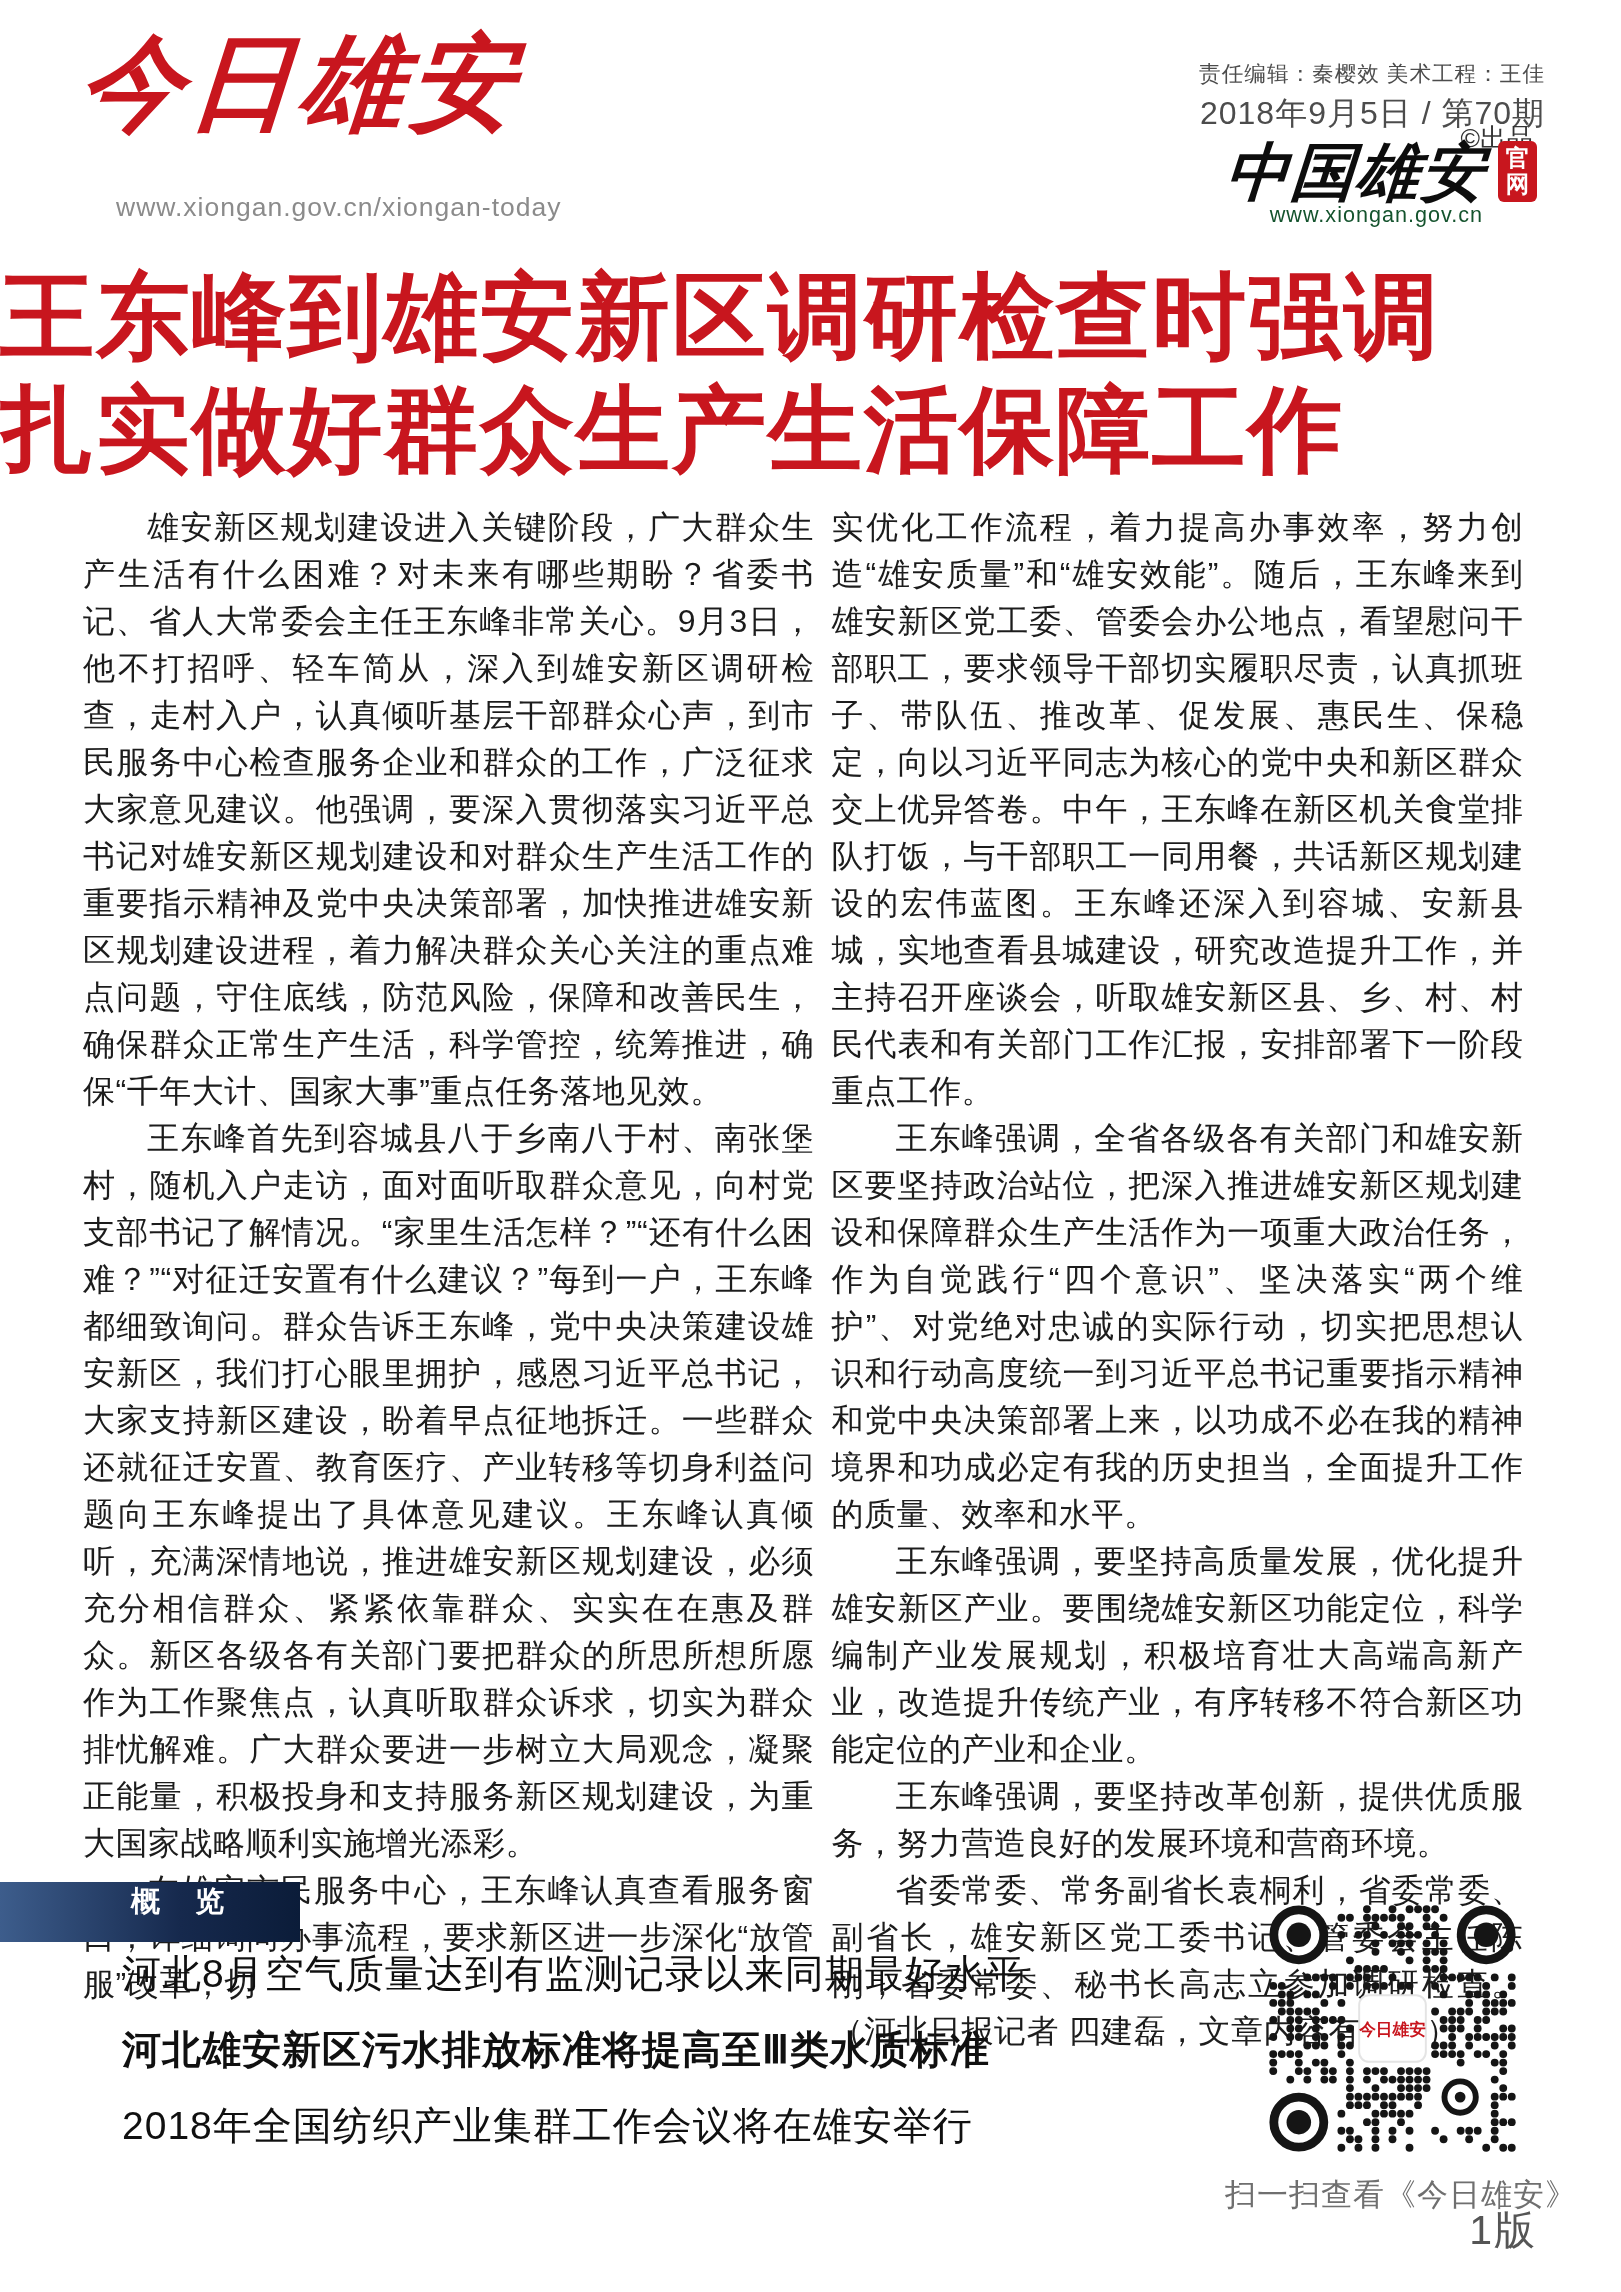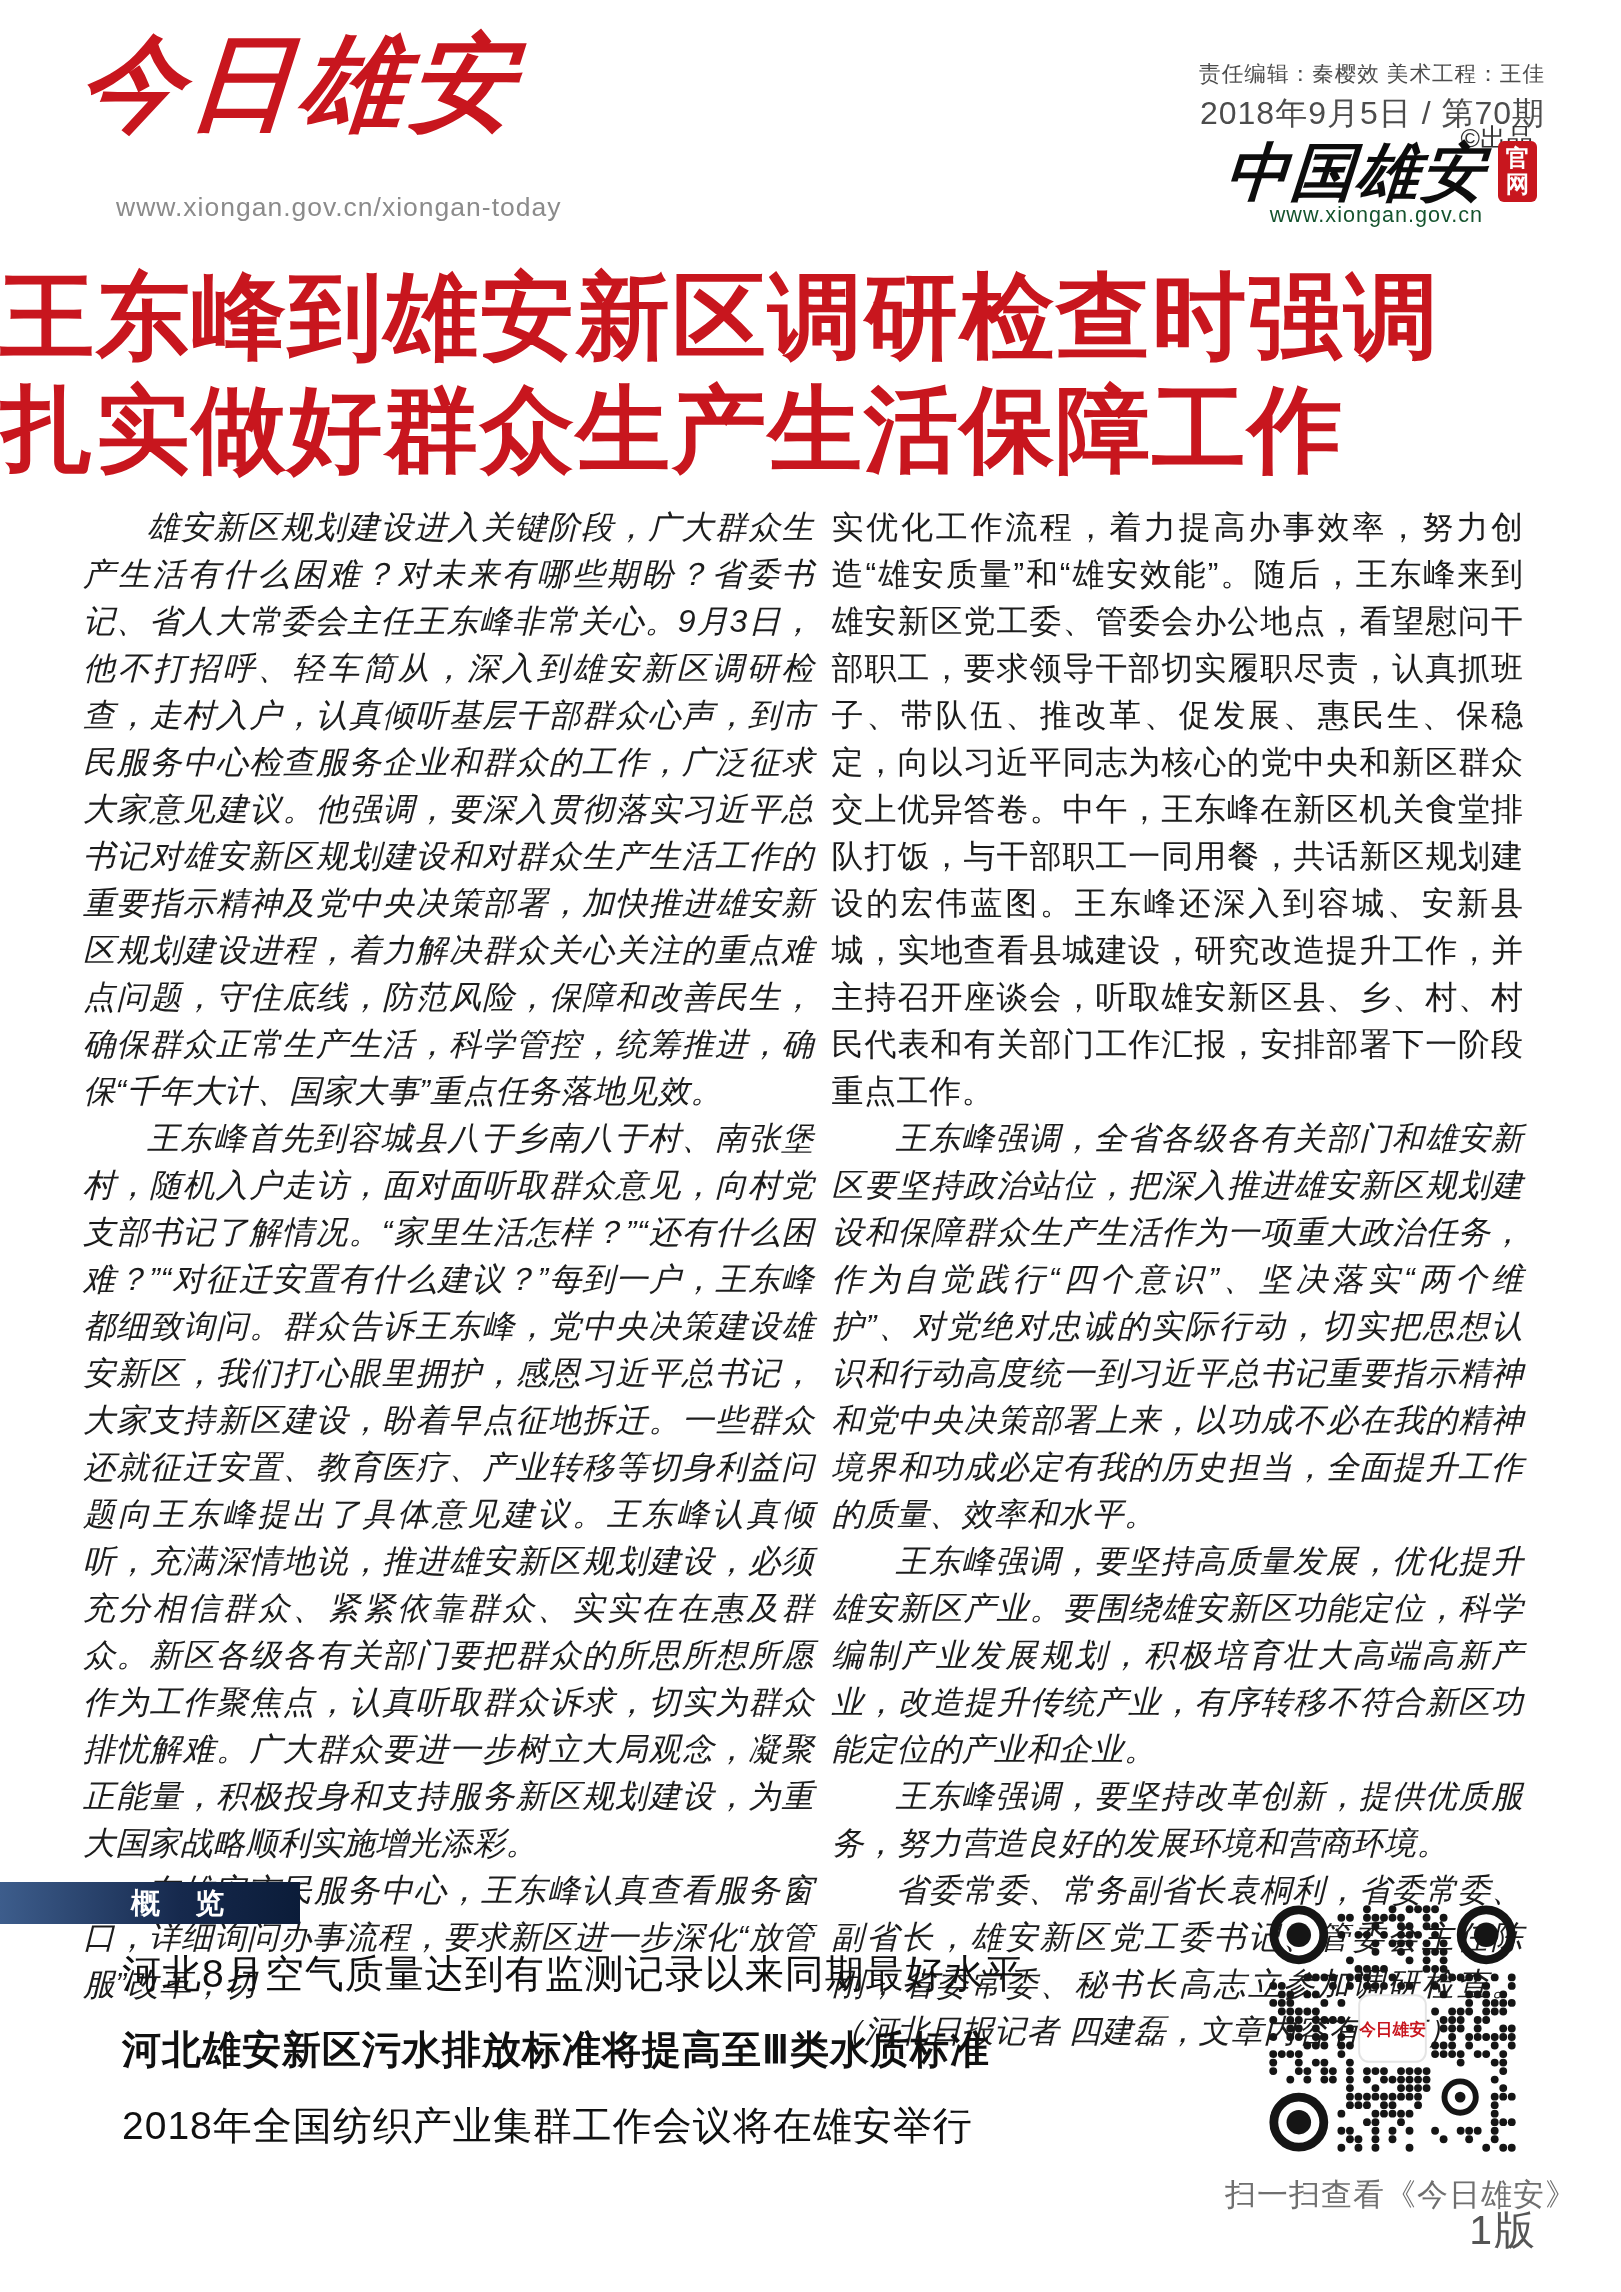--- a/index.html
+++ b/index.html
@@ -61,26 +61,26 @@
   .body-wrap{
     position:absolute;left:83px;top:504px;width:1441px;
     display:flex;gap:17.6px;
   }
   .col-left{width:731px;}
   .col-right{width:692px;}
   .body-p{
     margin:0;font-size:32px;line-height:47px;text-align:justify;
     color:#1c1c1c;font-weight:300;letter-spacing:0.5px;
   }
-  .body-p.indent{text-indent:2em;font-style:italic;}
+  .body-p.indent{text-indent:2em;}
   
   .overview-bar{
-    position:absolute;left:0;top:1882px;width:300px;height:42px;
+    position:absolute;left:0;top:1882px;width:300px;height:60px;
     background:linear-gradient(90deg,#3d5d8c 0%,#16294d 60%,#0b1c39 100%);
-    display:flex;align-items:flex-end;justify-content:center;
+    display:flex;align-items:flex-start;justify-content:center;
     padding-left:69px;box-sizing:border-box;
   }
   .overview-label{
     color:#ffffff;font-size:29px;font-weight:bold;letter-spacing:13.7px;
     white-space:nowrap;
   }
   .headlines{
     position:absolute;left:122px;top:1954px;width:1078px;
   }
   .headline{

